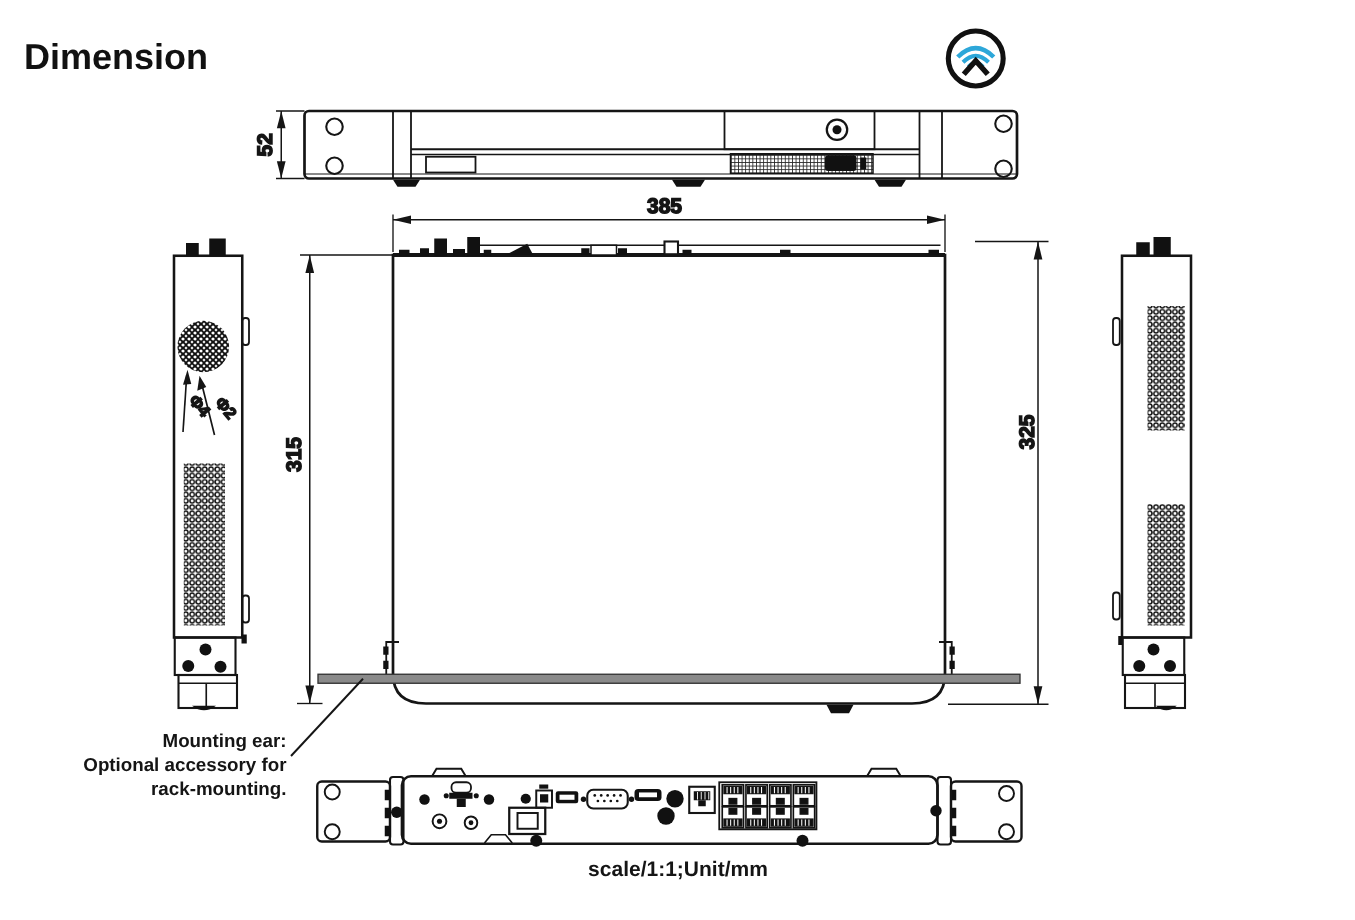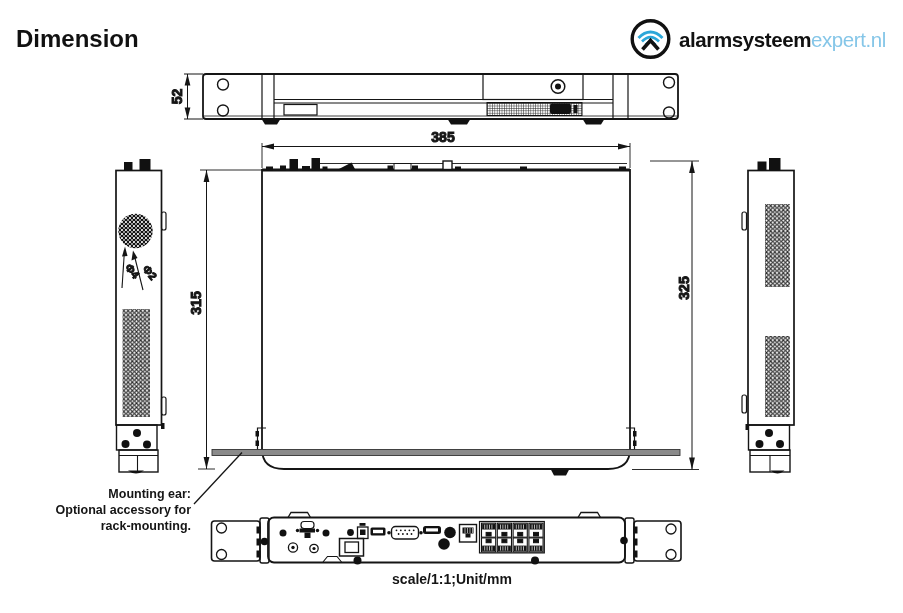--- a/index.html
+++ b/index.html
@@ -21,21 +21,20 @@
 <div id="page">
   <div id="title">Dimension</div>
   <div id="logo">
     <svg width="43" height="45" viewBox="0 0 43 45">
       <circle cx="21.5" cy="22" r="18.3" fill="none" stroke="#111" stroke-width="3.4"></circle>
       <path d="M9.5,21 Q21.5,9 33.5,21" fill="none" stroke="#2da7d9" stroke-width="3"></path>
       <path d="M13,24.5 Q21.5,16 30,24.5" fill="none" stroke="#2da7d9" stroke-width="2.7"></path>
       <path d="M16.5,27.5 Q21.5,22.3 26.5,27.5" fill="none" stroke="#2da7d9" stroke-width="2.4"></path>
       <path d="M13.5,32.5 L21.5,23.5 L29.5,32.5" fill="none" stroke="#111" stroke-width="3.6"></path>
     </svg>
-    <span class="brand"><span>alarmsysteem</span><span class="light">expert.nl</span></span>
   </div>
 
   <svg id="drawing" width="903" height="613" viewBox="0 0 903 613">
     <defs>
       <pattern id="vent" width="4.2" height="4.2" patternUnits="userSpaceOnUse">
         <circle cx="2.1" cy="2.1" r="1.5" fill="none" stroke="#111" stroke-width="1"></circle>
       </pattern>
       <pattern id="vent2" width="4.0" height="4.0" patternUnits="userSpaceOnUse">
         <circle cx="2" cy="2" r="1.6" fill="none" stroke="#111" stroke-width="1.1"></circle>
       </pattern>

